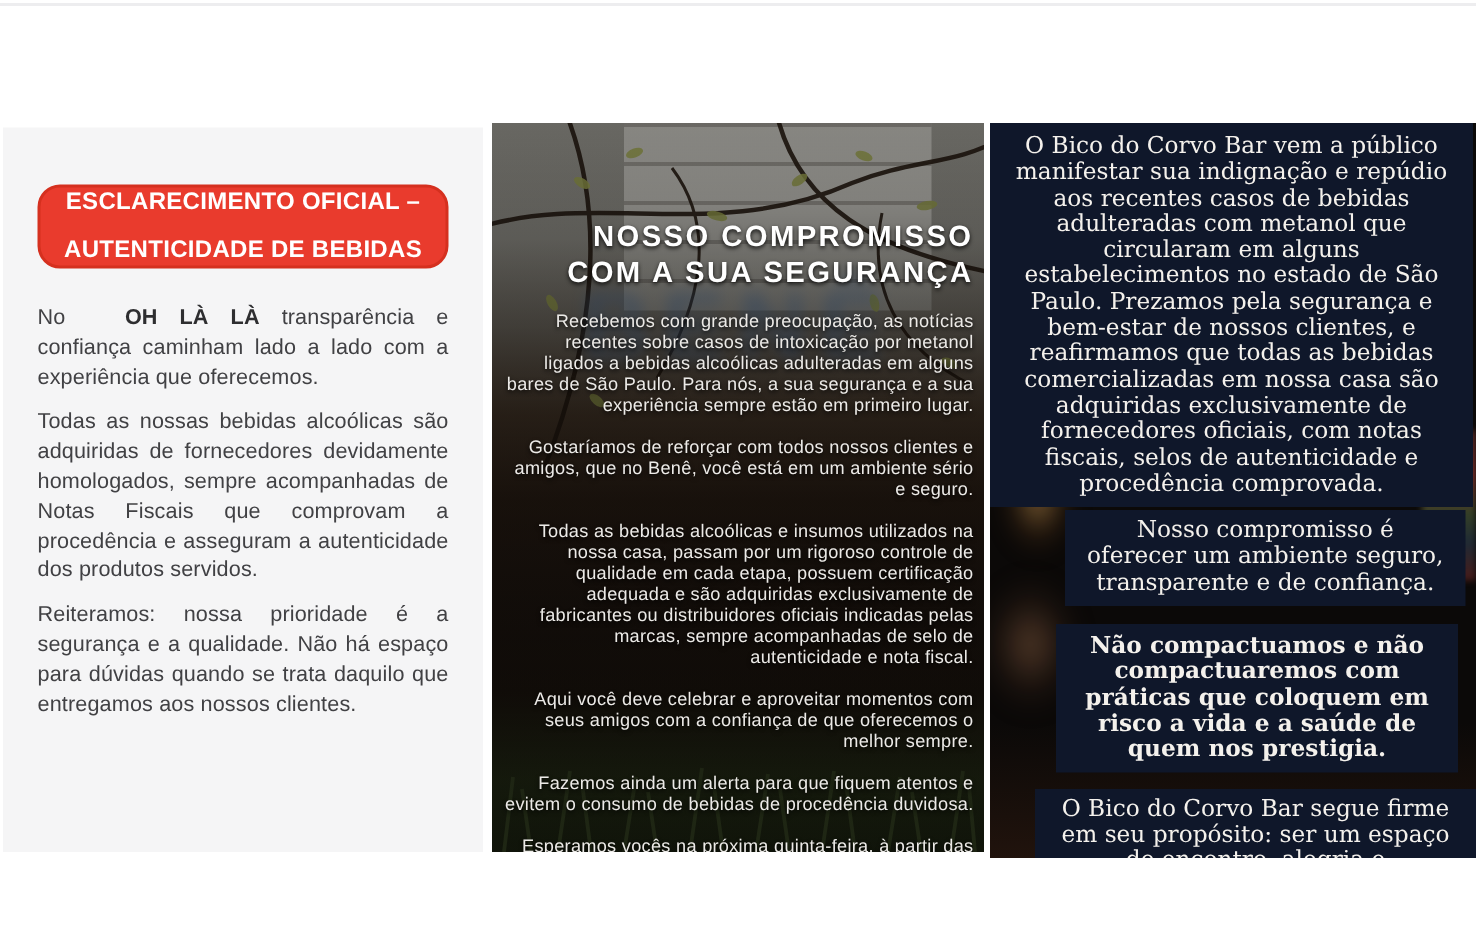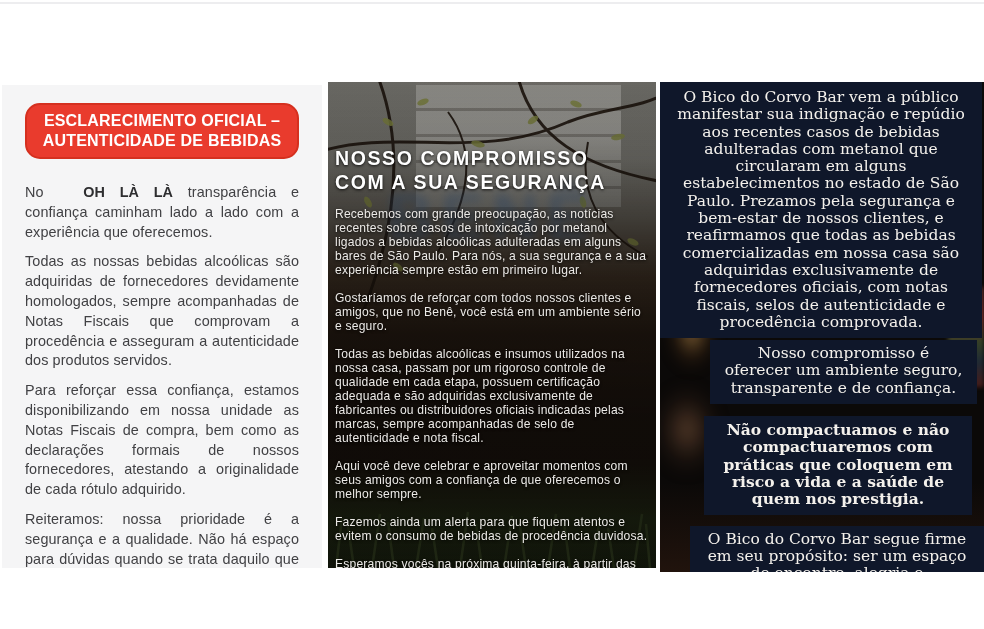--- a/index.html
+++ b/index.html
@@ -11,22 +11,23 @@
   .top-hairline { position:absolute; left:0; top:2px; width:100%; height:2px; background:#ededef; }
 
   
   .panel-left {
     position:absolute; left:2px; top:85px; width:320px; height:483px;
     background:#f5f5f6; padding:18px 23px 0 23px; overflow:hidden;
   }
   .badge {
     width:100%; height:56px; background:#e93b2d; border-radius:15px;
     border:2px solid #d5301f;
-    display:flex; flex-direction:column; align-items:center; justify-content:center;
+    display:flex; flex-direction:column; align-items:center; justify-content:space-between;
     margin-bottom:24px;
+    margin-top:20px;
   }
   .badge span {
     color:#ffffff; font-weight:bold; font-size:16px; line-height:20px; letter-spacing:.2px;
   }
   .panel-left p {
     color:#414144; font-size:14.4px; line-height:19.8px; text-align:justify;
     margin-bottom:10px; letter-spacing:.1px;
   }
   .panel-left p b { color:#2e2e30;margin-left:25px; }
 
@@ -53,21 +54,21 @@
     filter:blur(5px); opacity:.42;
   }
   .grass { position:absolute; left:0; bottom:0; }
   .dark-overlay {
     position:absolute; inset:0;
     background:linear-gradient(180deg, rgba(14,11,8,.30) 0%, rgba(10,8,6,.52) 38%,
       rgba(8,6,5,.62) 70%, rgba(8,8,5,.55) 100%);
   }
   .mid-content {
     position:relative; z-index:3; height:100%; padding:64px 7px 0 7px;
-    text-align:left; color:#f1efec; text-shadow:0 1px 3px rgba(0,0,0,.85);
+    text-align:right; color:#f1efec; text-shadow:0 1px 3px rgba(0,0,0,.85);
   }
   .mid-title { font-weight:bold; font-size:19.5px; line-height:24px; letter-spacing:1.6px; color:#ffffff; }
   .mid-content p { font-size:12.1px; line-height:14px; letter-spacing:.2px; margin-top:14px; color:#eceae7; }
   .mid-content p.first { margin-top:13px; }
 
   
   .panel-right {
     position:absolute; left:660px; top:82px; width:324px; height:490px;
     background:#0b0908; overflow:hidden;
     font-family:"DejaVu Serif", serif;
@@ -99,21 +100,20 @@
 <div class="canvas">
   <div class="top-hairline"></div>
 
   <section class="panel-left">
     <div class="badge">
       <span>ESCLARECIMENTO OFICIAL –</span>
       <span>AUTENTICIDADE DE BEBIDAS</span>
     </div>
     <p><span>No </span><b>OH LÀ LÀ</b><span> transparência e confiança caminham lado a lado com a experiência que oferecemos.</span></p>
     <p>Todas as nossas bebidas alcoólicas são adquiridas de fornecedores devidamente homologados, sempre acompanhadas de Notas Fiscais que comprovam a procedência e asseguram a autenticidade dos produtos servidos.</p>
-    <p>Para reforçar essa confiança, estamos disponibilizando em nossa unidade as Notas Fiscais de compra, bem como as declarações formais de nossos fornecedores, atestando a originalidade de cada rótulo adquirido.</p>
     <p>Reiteramos: nossa prioridade é a segurança e a qualidade. Não há espaço para dúvidas quando se trata daquilo que entregamos aos nossos clientes.</p>
   </section>
 
   <section class="panel-mid">
     <div class="photo-base"></div>
     <div class="building"></div>
     <svg class="branches" width="328" height="260" viewBox="0 0 328 260">
       <g fill="none" stroke="#20160e" stroke-width="3" opacity="0.9">
         <path d="M-10,70 C70,45 150,80 240,40 C280,24 310,28 340,10"></path>
         <path d="M50,-5 C75,60 70,140 35,230"></path>

